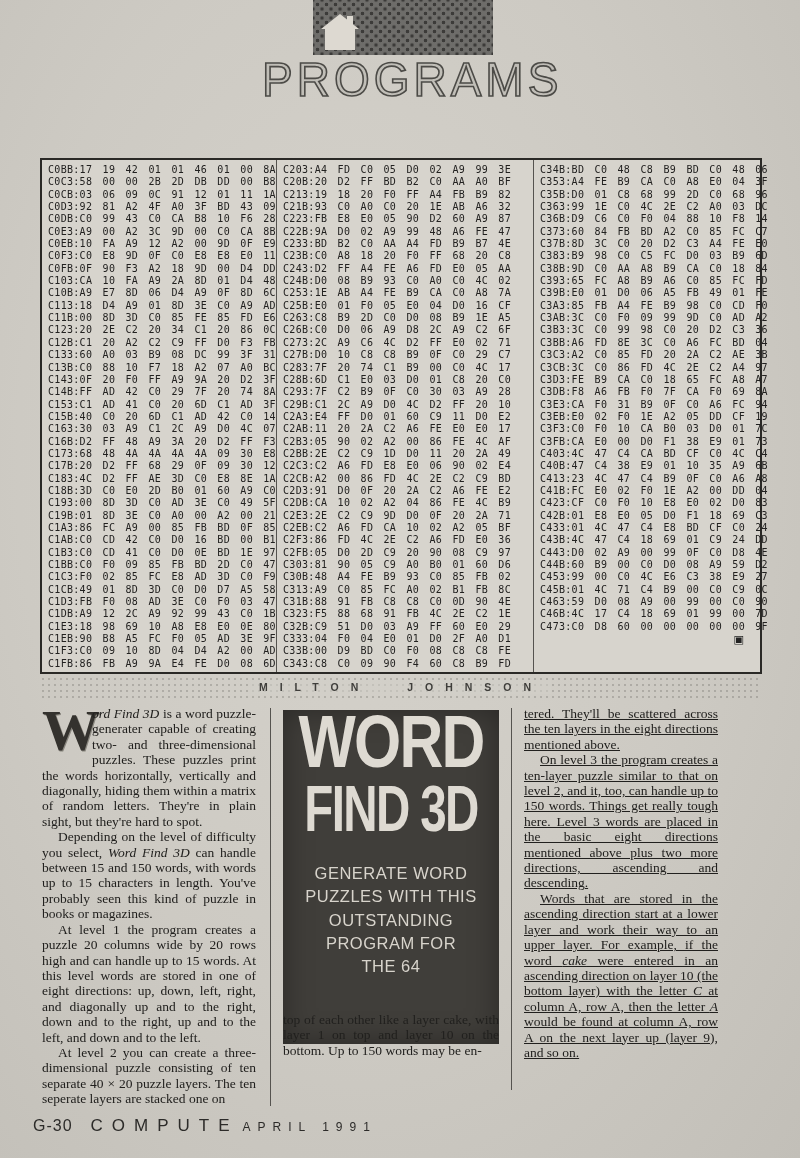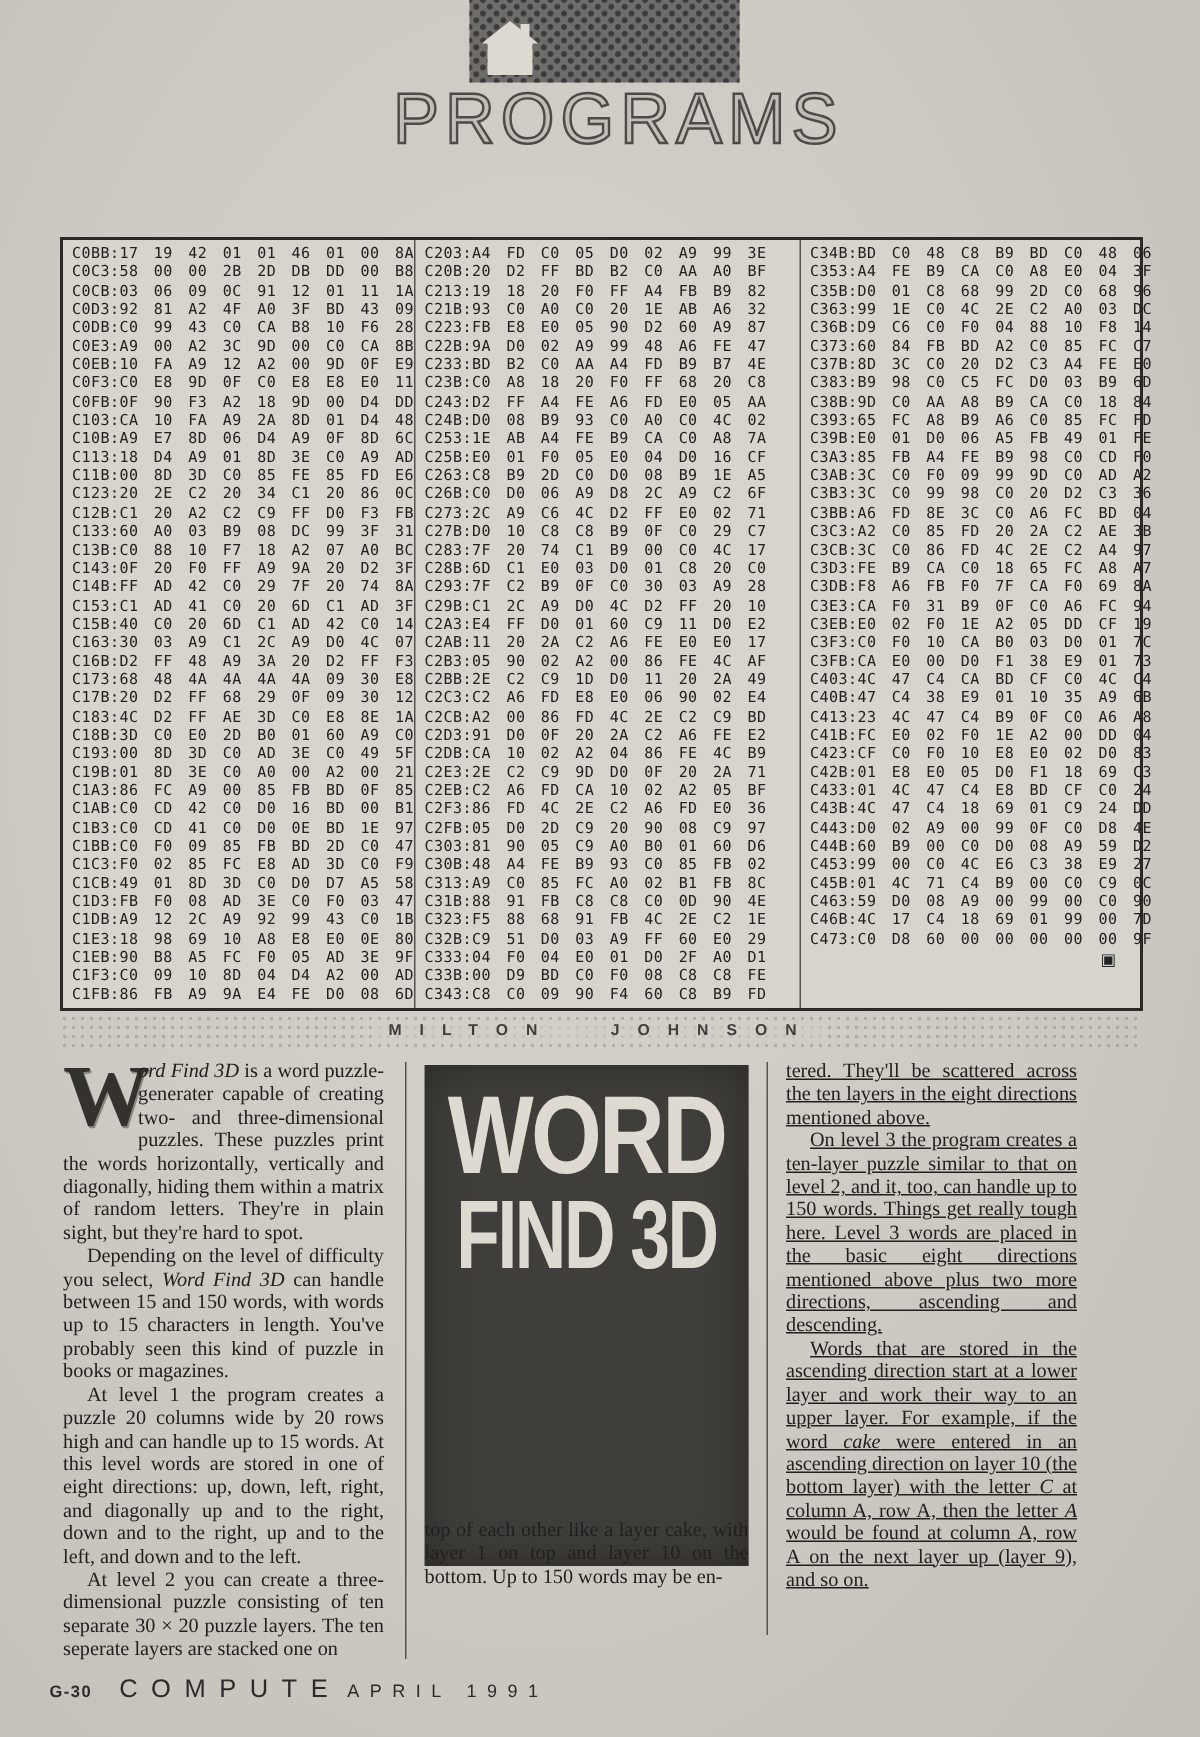--- a/index.html
+++ b/index.html
@@ -38,29 +38,29 @@
   .art-p{margin:0;}
   .art-p.indent{text-indent:16px;}
   .dropcap{float:left;font-family:"Liberation Serif",serif;font-weight:bold;font-size:58px;line-height:50px;
     color:#34322e;width:50px;height:56px;text-align:center;text-shadow:1px 1px 0 #8a877f;}
   .ital{font-style:italic;}
   .col-rule{position:absolute;width:1px;background:#55534f;}
   .rule1{left:270px;top:708px;height:398px;}
   .rule2{left:511px;top:708px;height:382px;}
   
   .promo-box{position:absolute;left:283px;top:710px;width:216px;height:334px;background:#403e3a;
-    box-shadow:inset 0 0 30px rgba(0,0,0,0.35);text-align:center;box-sizing:border-box;padding-top:15px;}
+    box-shadow:inset 0 0 30px rgba(0,0,0,0.35);text-align:center;box-sizing:border-box;padding-top:0;}
   .promo-line{font-family:"Liberation Sans",sans-serif;font-weight:bold;color:#dedad2;line-height:0.95;}
   .promo-line.l1{font-size:66px;transform:scale(0.92,1.12);letter-spacing:-2px;}
   .promo-line.l2{font-size:58px;transform:scale(0.82,1.12);letter-spacing:-2px;margin-top:8px;white-space:nowrap;}
   .promo-subtitle{margin-top:26px;font-family:"Liberation Sans",sans-serif;font-size:16.5px;line-height:1.42;
     color:#d8d4cc;letter-spacing:0.5px;white-space:pre-line;font-weight:normal;}
   
   .footer{position:absolute;left:33px;top:1116px;font-family:"Liberation Sans",sans-serif;color:#2c2b29;white-space:nowrap;}
-  .footer .pgnum{font-weight:bold;font-size:11px;letter-spacing:1px;margin-right:18px;margin-top:20px;}
+  .footer .pgnum{font-weight:normal;font-size:16px;letter-spacing:1px;margin-right:18px;margin-top:20px;}
   .footer .mag{font-size:17px;letter-spacing:9px;margin-right:4px;}
   .footer .issue{font-size:12px;letter-spacing:7px;}
 </style>
 </head>
 <body>
 
 <div class="page">
 
   <div class="halftone-band">
     <svg class="house" width="42" height="40" viewBox="0 0 42 40">
@@ -202,27 +202,32 @@
   </div>
 
   <div class="byline-band">
     <span>MILTON JOHNSON</span>
   </div>
 
   <div class="article-col col1" id="art-col1">
       <p class="art-p"><span class="dropcap">W</span><span class="ital">ord Find 3D</span><span> is a word puzzle-generater capable of creating two- and three-dimensional puzzles. These puzzles print the words horizontally, vertically and diagonally, hiding them within a matrix of random letters. They're in plain sight, but they're hard to spot.</span></p>
       <p class="art-p indent"><span>Depending on the level of difficulty you select, </span><span class="ital">Word Find 3D</span><span> can handle between 15 and 150 words, with words up to 15 characters in length. You've probably seen this kind of puzzle in books or magazines.</span></p>
       <p class="art-p indent"><span>At level 1 the program creates a puzzle 20 columns wide by 20 rows high and can handle up to 15 words. At this level words are stored in one of eight directions: up, down, left, right, and diagonally up and to the right, down and to the right, up and to the left, and down and to the left.</span></p>
-      <p class="art-p indent"><span>At level 2 you can create a three-dimensional puzzle consisting of ten separate 30 × 20 puzzle layers. The ten seperate layers are stacked one on</span></p>
+      <p class="art-p indent"><span>At level 2 you can create a three-dimensional puzzle consisting of ten separate 40 × 20 puzzle layers. The ten seperate layers are stacked one on</span></p>
     </div>
   <div class="col-rule rule1"></div>
 
   <div class="promo-box">
     <div class="promo-line l1">WORD</div>
     <div class="promo-line l2">FIND 3D</div>
+    <div class="promo-subtitle">GENERATE WORD
+PUZZLES WITH THIS
+OUTSTANDING
+PROGRAM FOR
+THE 64</div>
   </div>
 
   <div class="article-col col2b" id="art-col2">
       <p class="art-p"><span>top of each other like a layer cake, with layer 1 on top and layer 10 on the bottom. Up to 150 words may be en-</span></p>
     </div>
   <div class="col-rule rule2"></div>
   <div class="article-col col3" id="art-col3">
       <p class="art-p"><span>tered. They'll be scattered across the ten layers in the eight directions mentioned above.</span></p>
       <p class="art-p indent"><span>On level 3 the program creates a ten-layer puzzle similar to that on level 2, and it, too, can handle up to 150 words. Things get really tough here. Level 3 words are placed in the basic eight directions mentioned above plus two more directions, ascending and descending.</span></p>
       <p class="art-p indent"><span>Words that are stored in the ascending direction start at a lower layer and work their way to an upper layer. For example, if the word </span><span class="ital">cake</span><span> were entered in an ascending direction on layer 10 (the bottom layer) with the letter </span><span class="ital">C</span><span> at column A, row A, then the letter </span><span class="ital">A</span><span> would be found at column A, row A on the next layer up (layer 9), and so on.</span></p>

